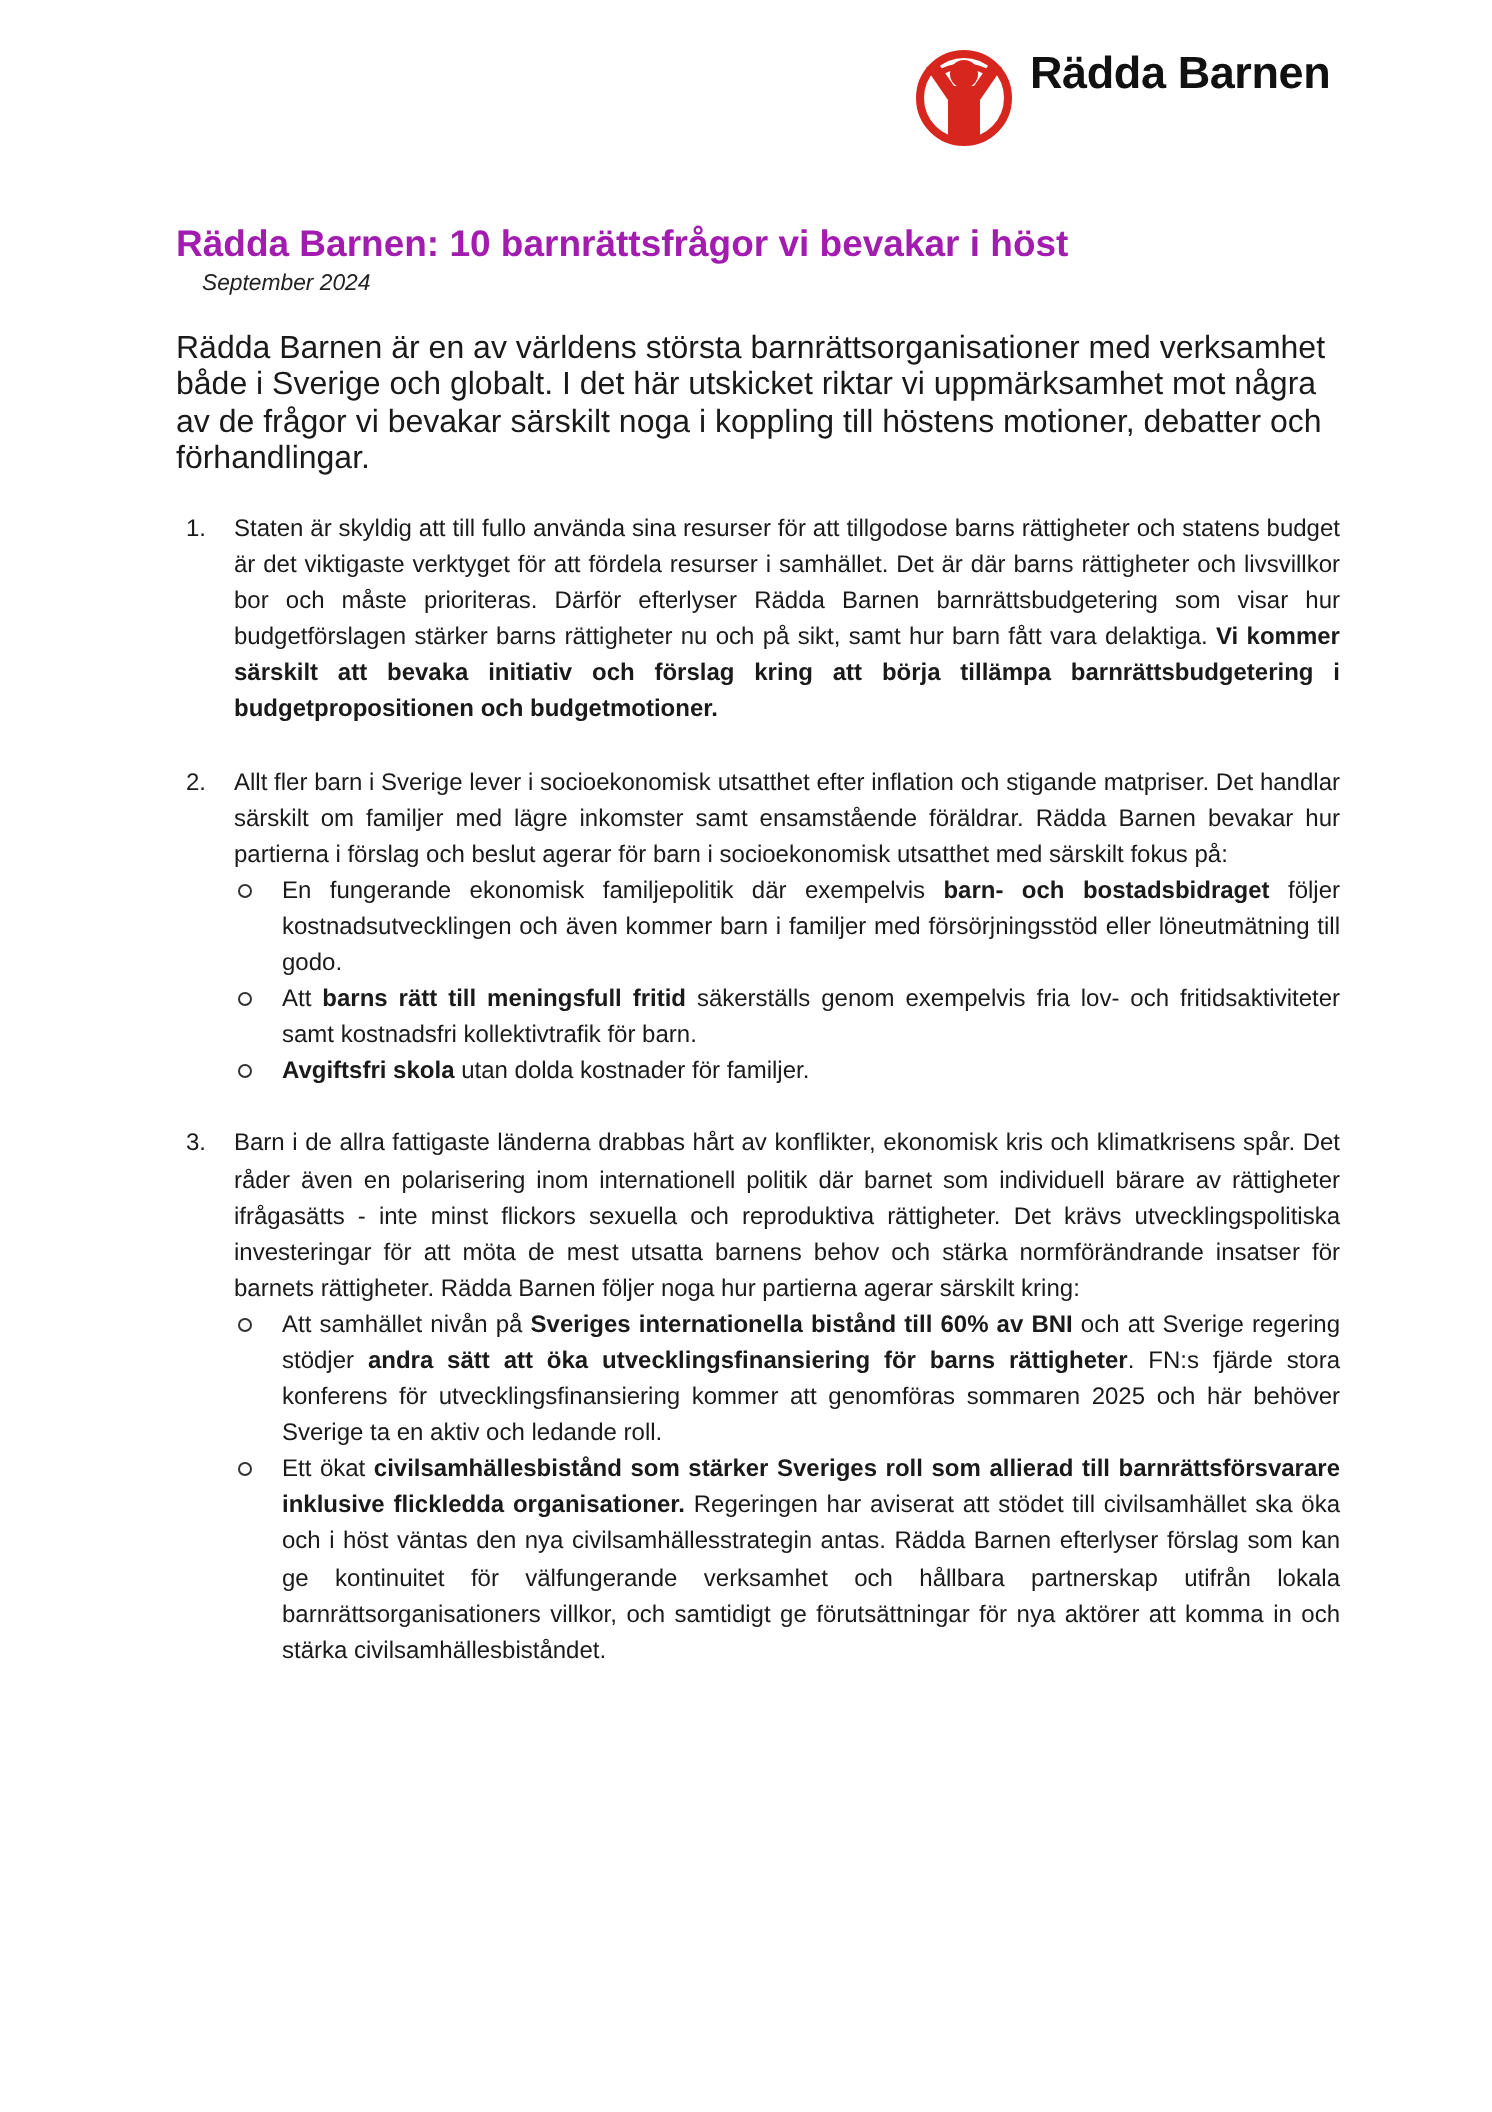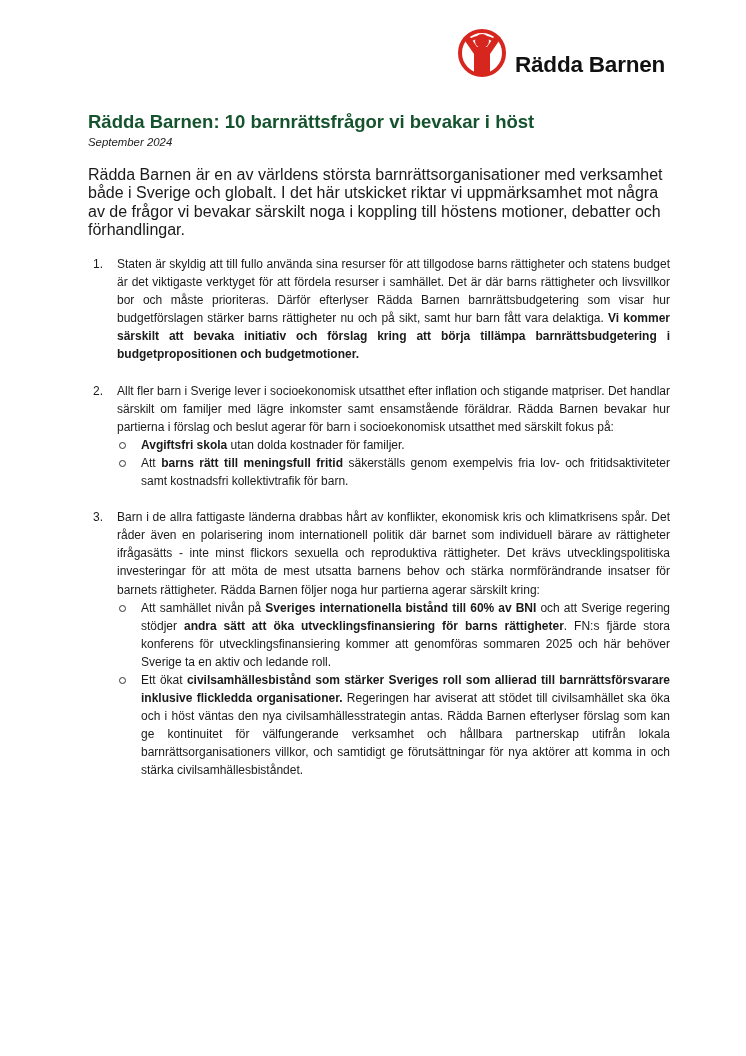--- a/index.html
+++ b/index.html
@@ -2,33 +2,33 @@
 <html><head>
   <meta charset="utf-8">
   <style>
     html, body { margin: 0; padding: 0; background: #ffffff; }
     body {
       width: 746px; height: 1056px; position: relative; overflow: hidden;
       font-family: "Liberation Sans", sans-serif; color: #1a1a1a;
     }
     .logo {
       position: absolute; left: 457px; top: 24px; height: 54px;
-      display: flex; align-items: flex-end;
+      display: flex; align-items: flex-start;
     }
     .logo-icon { width: 50px; height: 50px; display: block; }
     .logo-text {
       margin-left: 8px; font-size: 22.5px; font-weight: bold; color: #111;
       letter-spacing: -0.2px;
     }
     .title {
       position: absolute; left: 88px; top: 111px;
-      font-size: 18.5px; font-weight: bold; color: #14532d; margin: 0;
+      font-size: 18.5px; font-weight: bold; color: #a21caf; margin: 0;
     }
     .date {
-      position: absolute; left: 88px; top: 136px;
+      position: absolute; left: 101px; top: 136px;
       font-size: 11.4px; font-style: italic; color: #222;
     }
     .intro {
       position: absolute; left: 88px; top: 166px; width: 582px;
       font-size: 16px; line-height: 18.3px; margin: 0;
     }
     .main-list {
       position: absolute; left: 88px; top: 255px; width: 582px;
       margin: 0; padding: 0; list-style: none;
       font-size: 12px; line-height: 18.1px;
@@ -67,25 +67,29 @@
     <span class="main-num">1.</span>
     <span>Staten är skyldig att till fullo använda sina resurser för att tillgodose barns rättigheter och statens budget är det viktigaste verktyget för att fördela resurser i samhället. Det är där barns rättigheter och livsvillkor bor och måste prioriteras. Därför efterlyser Rädda Barnen barnrättsbudgetering som visar hur budgetförslagen stärker barns rättigheter nu och på sikt, samt hur barn fått vara delaktiga. </span><b>Vi kommer särskilt att bevaka initiativ och förslag kring att börja tillämpa barnrättsbudgetering i budgetpropositionen och budgetmotioner.</b>
   </li>
 
   <li class="main-item">
     <span class="main-num">2.</span>
     <span>Allt fler barn i Sverige lever i socioekonomisk utsatthet efter inflation och stigande matpriser. Det handlar särskilt om familjer med lägre inkomster samt ensamstående föräldrar. Rädda Barnen bevakar hur partierna i förslag och beslut agerar för barn i socioekonomisk utsatthet med särskilt fokus på:</span>
     <ul class="sub-list">
       <li class="sub-item">
         <span class="sub-bullet"></span>
-        <span></span><b>Avgiftsfri skola</b><span> utan dolda kostnader för familjer.</span>
+        <span>En fungerande ekonomisk familjepolitik där exempelvis </span><b>barn- och bostadsbidraget</b><span> följer kostnadsutvecklingen och även kommer barn i familjer med försörjningsstöd eller löneutmätning till godo.</span>
       </li>
       <li class="sub-item">
         <span class="sub-bullet"></span>
         <span>Att </span><b>barns rätt till meningsfull fritid</b><span> säkerställs genom exempelvis fria lov- och fritidsaktiviteter samt kostnadsfri kollektivtrafik för barn.</span>
+      </li>
+      <li class="sub-item">
+        <span class="sub-bullet"></span>
+        <span></span><b>Avgiftsfri skola</b><span> utan dolda kostnader för familjer.</span>
       </li>
     </ul>
   </li>
 
   <li class="main-item">
     <span class="main-num">3.</span>
     <span>Barn i de allra fattigaste länderna drabbas hårt av konflikter, ekonomisk kris och klimatkrisens spår. Det råder även en polarisering inom internationell politik där barnet som individuell bärare av rättigheter ifrågasätts - inte minst flickors sexuella och reproduktiva rättigheter. Det krävs utvecklingspolitiska investeringar för att möta de mest utsatta barnens behov och stärka normförändrande insatser för barnets rättigheter. Rädda Barnen följer noga hur partierna agerar särskilt kring:</span>
     <ul class="sub-list">
       <li class="sub-item">
         <span class="sub-bullet"></span>

